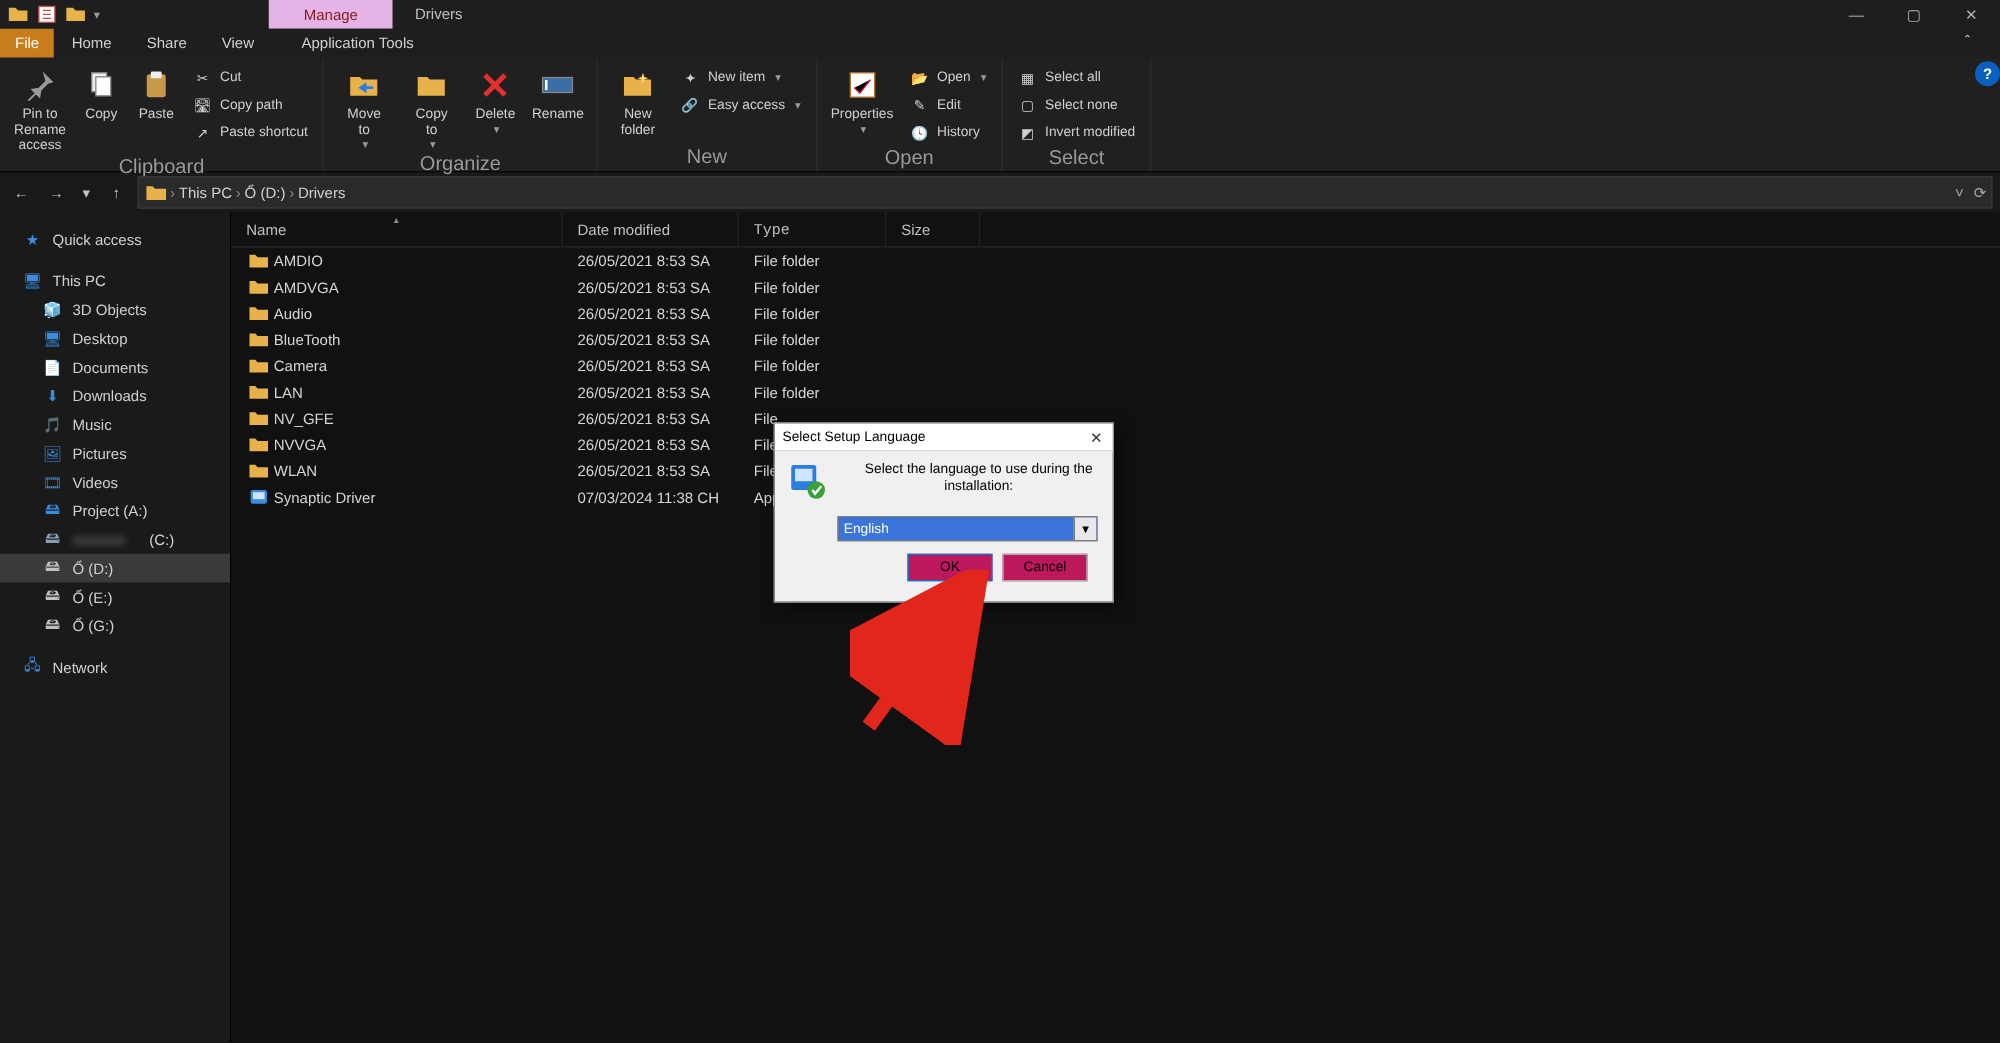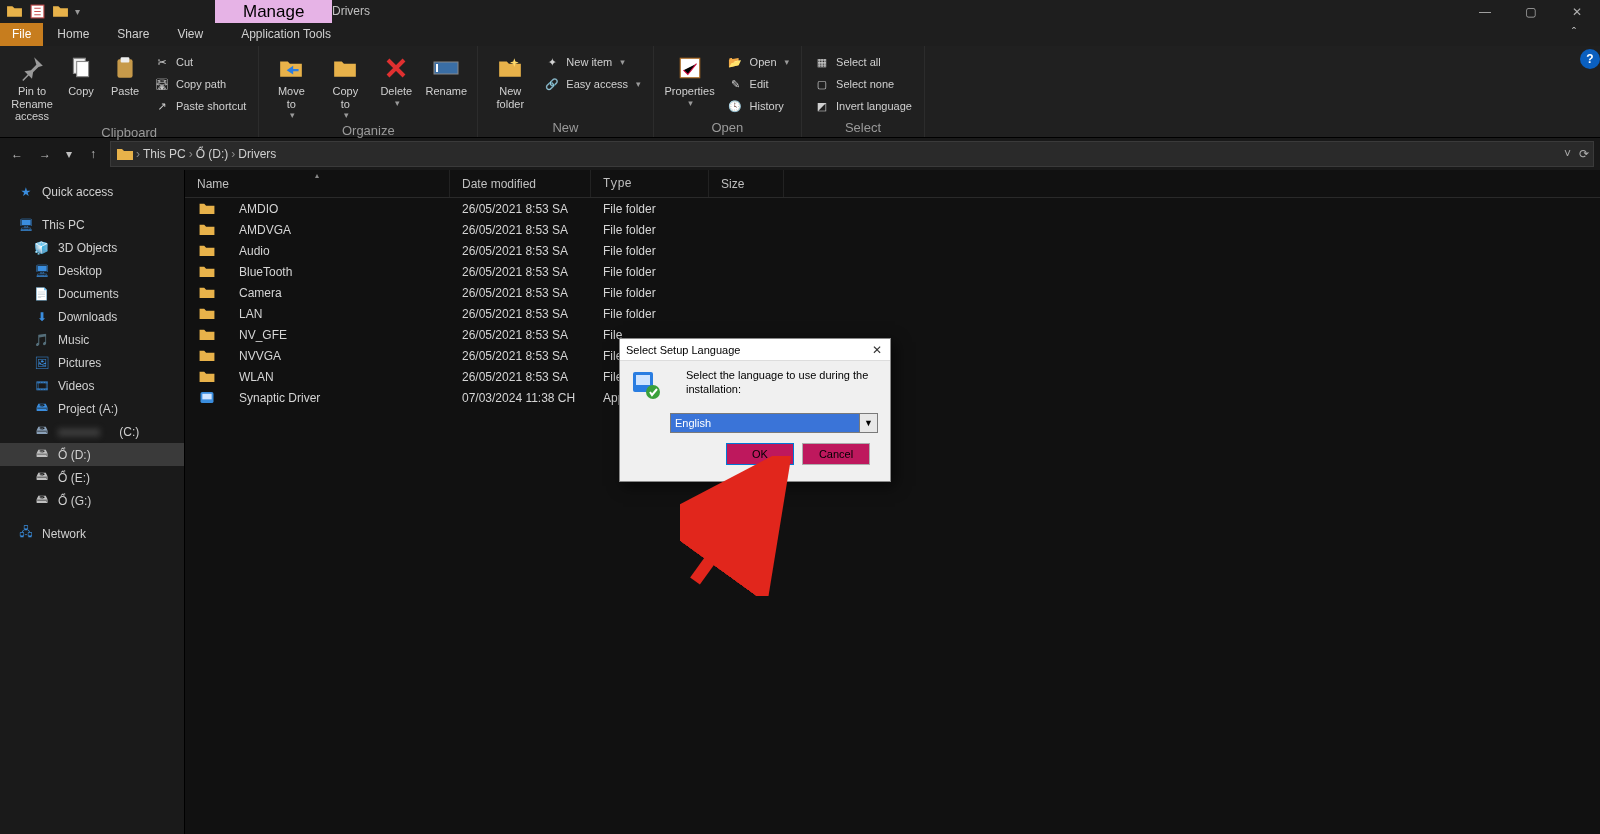--- a/index.html
+++ b/index.html
@@ -2,38 +2,38 @@
 <html><head>
 <meta charset="utf-8">
 <style>
   * { margin: 0; padding: 0; box-sizing: border-box; font-family: 'Segoe UI', Tahoma, sans-serif; user-select: none; }
   body { background: #1a1a1a; width: 1600px; height: 834px; overflow: hidden; color: #d0d0d0; font-size: 12px; position: relative; }
 
   
   .titlebar { height: 23px; background: #1e1e1e; display: flex; align-items: center; position: relative; }
   .qat { display: flex; align-items: center; gap: 6px; padding-left: 6px; }
   .qat .fic { width: 17px; height: 17px; }
-  .tab-contextual { position: absolute; left: 215px; top: 0; height: 23px; background: #e6b3e6; color: #000000; padding: 0 28px; display: flex; align-items: center; font-size: 17px; }
+  .tab-contextual { position: absolute; left: 215px; top: 0; height: 23px; background: #e6b3e6; color: #7f1d1d; padding: 0 28px; display: flex; align-items: center; font-size: 12px; }
   .title-text { position: absolute; left: 332px; top: 4px; color: #c0c0c0; font-size: 12px; }
   .window-controls { position: absolute; right: 0; top: 0; display: flex; }
   .window-controls > div { width: 46px; height: 23px; display: flex; align-items: center; justify-content: center; color: #b0b0b0; }
   .help-btn { position:absolute; right: 0; bottom: -23px; width: 20px; height: 20px; background:#0a5fbf; border-radius:50%; color:#fff; font-weight:bold; font-size:12px; display:flex;align-items:center;justify-content:center; }
 
   
   .ribbon-tabs { height: 23px; background: #1e1e1e; display: flex; align-items: center; position: relative; }
   .ribbon-tabs .ftab { padding: 0 14px; height: 23px; line-height: 23px; font-size: 12px; color: #d0d0d0; }
   .ribbon-tabs .ftab.file { background: #c77d1e; color: #fff; padding: 0 12px; }
   .ribbon-tabs .ftab.app-tools { margin-left: 10px; }
   .ribbon-collapse { position:absolute; right: 24px; top: 3px; color:#c0c0c0; }
 
   
   .ribbon { height: 92px; background: #202020; display: flex; border-bottom: 1px solid #000; }
   .rgroup { display: flex; flex-direction: column; align-items: center; padding: 4px 8px 2px 8px; border-right: 1px solid #2c2c2c; }
   .rgroup-body { display: flex; align-items: flex-start; gap: 6px; flex: 1; }
-  .rgroup-label { font-size: 13px; color: #9a9a9a; margin-top: 2px; }
+  .rgroup-label { font-size: 16px; color: #9a9a9a; margin-top: 2px; }
   .bigbtn { display: flex; flex-direction: column; align-items: center; justify-content: flex-start; width: 48px; padding-top: 4px; font-size: 11px; color:#d0d0d0; line-height: 1.15; text-align:center; }
   .bigbtn .ic { width: 28px; height: 28px; margin-bottom: 3px; display:flex;align-items:center;justify-content:center; }
   .smlist { display:flex; flex-direction:column; gap:2px; padding-top:2px; }
   .smbtn { display:flex; align-items:center; gap:6px; font-size:11px; color:#d0d0d0; height:20px; padding: 0 4px; white-space: nowrap; }
   .smbtn .ic { width:16px; height:16px; display:flex;align-items:center;justify-content:center; }
   .drop-car { font-size: 9px; margin-left: 2px; color:#9a9a9a; }
 
   
   .navbar { height: 32px; background: #191919; display:flex; align-items:center; padding: 0 6px; gap: 6px; }
   .navbtn { width:22px; height:22px; display:flex;align-items:center;justify-content:center; color:#c0c0c0; }
@@ -56,32 +56,32 @@
   .listpane { flex:1; background:#111; position:relative; }
   .columns { display:flex; height:28px; border-bottom:1px solid #2a2a2a; font-size:12px; color:#c0c0c0; }
   .columns > div { padding-left:12px; display:flex; align-items:center; border-right:1px solid #222; position:relative; }
   .col-name { width: 265px; }
   .col-date { width: 141px; }
   .col-type { width: 118px; font-family: Liberation Mono, monospace; }
   .col-size { width: 75px; }
   .sort-caret { position:absolute; left:50%; top:1px; transform:translateX(-50%); font-size:8px; color:#888;}
   .rows { }
   .row { display:flex; height:21px; align-items:center; font-size:12px; color:#d5d5d5; }
-  .cell-name { width:265px; padding-left:14px; display:flex; align-items:center; gap:24px; }
+  .cell-name { width:265px; padding-left:14px; display:flex; align-items:center; gap:4px; }
   .cell-date { width:141px; padding-left:12px; }
   .cell-type { width:118px; padding-left:12px; }
   .cell-size { width:75px; padding-left:12px; }
   .folder-ic { width:16px; height:13px; }
 
   
   .dialog-shadow { position:absolute; left:619px; top:338px; width:272px; height:144px; background:#f0f0f0; border:1px solid #888; box-shadow: 4px 4px 14px rgba(0,0,0,0.6); color:#000; font-size:11px; }
   .dlg-title { height:22px; background:#fff; display:flex; align-items:center; padding-left:6px; font-size:11px; position:relative; border-bottom:1px solid #ddd;}
   .dlg-close { position:absolute; right:4px; top:2px; width:18px; height:18px; display:flex;align-items:center;justify-content:center; font-size:12px; color:#333;}
   .dlg-body { padding: 8px 10px 6px 10px; }
-  .dlg-row1 { display:flex; gap:24px; align-items:flex-start; }
+  .dlg-row1 { display:flex; gap:24px; align-items:flex-start;text-align:center; }
   .dlg-icon { width:32px; height:32px; flex-shrink:0; }
   .dlg-text { font-size:11px; line-height:1.25; }
   .dlg-select { margin-top:12px; margin-left:40px; width:208px; height:20px; border:1px solid #7a7a7a; background:#3a74d8; color:#fff; font-size:11px; padding-left:4px; display:flex;align-items:center; position:relative;}
   .dlg-select .dd { position:absolute; right:0; top:0; width:18px; height:100%; background:#e8e8e8; border-left:1px solid #7a7a7a; display:flex;align-items:center;justify-content:center; color:#000; font-size:9px;}
   .dlg-buttons { display:flex; justify-content:flex-end; gap:8px; padding: 10px 10px 0 0; }
   .dlg-buttons button { width:68px; height:22px; font-size:11px; background:#be185d; border:1px solid #adadad; }
   .dlg-buttons button.ok { border:1px solid #0078d7; }
 
   
   .red-arrow { position:absolute; left:680px; top:456px; pointer-events:none; }
@@ -284,21 +284,21 @@
         <div class="smbtn">
             <span class="ic">▦</span>
             <span>Select all</span>
           </div>
         <div class="smbtn">
             <span class="ic">▢</span>
             <span>Select none</span>
           </div>
         <div class="smbtn">
             <span class="ic">◩</span>
-            <span>Invert language</span>
+            <span>Invert modified</span>
           </div>
       </div>
     </div>
     <div class="rgroup-label">Select</div>
   </div>
 </div>
 
 <div class="navbar">
   <div class="navbtn">←</div>
   <div class="navbtn">→</div>

